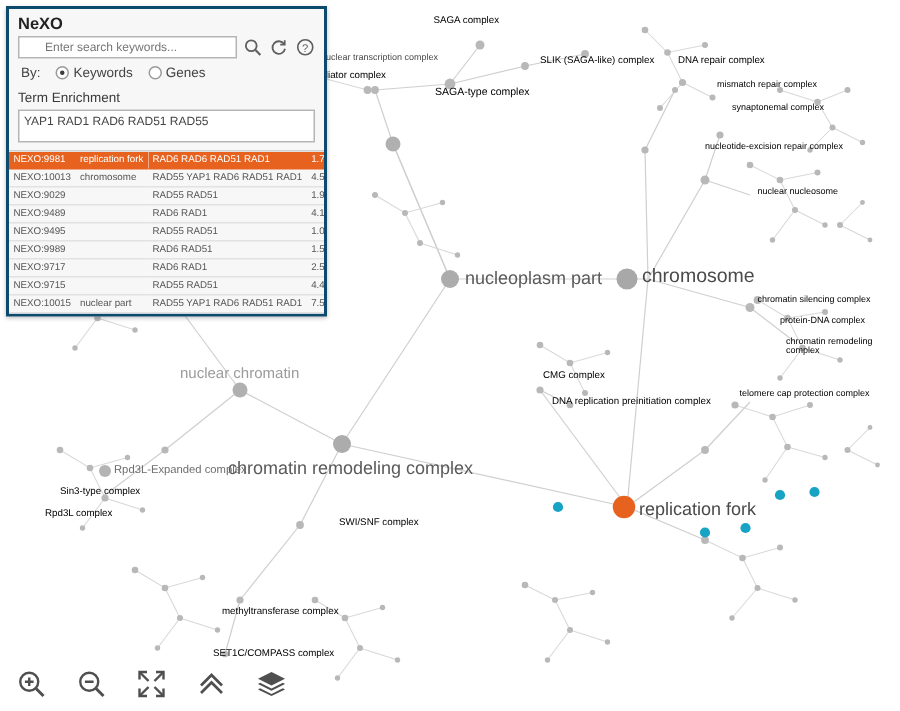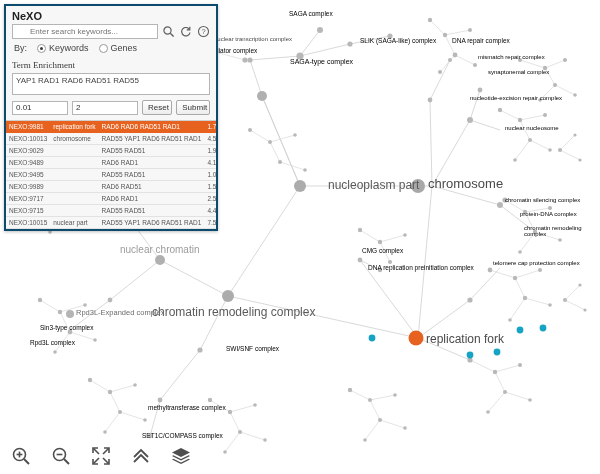--- a/index.html
+++ b/index.html
@@ -114,21 +114,20 @@
     left: 2px; top: 2px;
     width: 3px; height: 3px;
     border-radius: 50%;
     background: #3c3c3c;
   }
 
   .section-title {
     padding: 2px 14px 3px 6px;
     font-size: 9px;
     color: #3a3a3a;
-    font-family: Liberation Serif, serif;
   }
 
   .term-box {
     margin: 0 6px 5px 6px;
     height: 22px;
     background: #ffffff;
     border: 1px solid #b5b5b5;
     font-size: 8px;
     color: #444;
     padding: 2px 3px;
@@ -411,21 +410,21 @@
       <circle cx="520" cy="330" r="3.4"></circle>
       <circle cx="543" cy="328" r="3.4"></circle>
     </g>
 
     <circle cx="416" cy="338" r="7.5" fill="#e8621f"></circle>
   </svg>
 
   <div style="position:absolute;left:0;top:0;width:600px;height:474px;pointer-events:none;">
     <span class="node-label huge" style="position:absolute;left:428px;top:176px;font-size:13px;color:#4a4a4a;">chromosome</span>
     <span class="node-label huge" style="position:absolute;left:426px;top:332px;font-size:12px;color:#4a4a4a;">replication fork</span>
-    <span class="node-label big" style="position:absolute;left:328px;top:178px;font-size:12px;color:#5a5a5a;">nucleoplasm part</span>
+    <span class="node-label big" style="position:absolute;left:310px;top:178px;font-size:12px;color:#5a5a5a;">nucleoplasm part</span>
     <span class="node-label big" style="position:absolute;left:152px;top:305px;font-size:12px;color:#5a5a5a;">chromatin remodeling complex</span>
     <span class="node-label big" style="position:absolute;left:120px;top:244px;font-size:10px;color:#9b9b9b;">nuclear chromatin</span>
     <span class="node-label" style="position:absolute;left:76px;top:308px;font-size:7.5px;color:#6d6d6d;">Rpd3L-Expanded complex</span>
     <span class="node-label" style="position:absolute;left:48px;top:200px;font-size:7px;color:#8f8f8f;">H4/H2A histone acetyltransferase complex</span>
 
     <span class="node-label" style="position:absolute;left:289px;top:10px;font-size:6.5px;">SAGA complex</span>
     <span class="node-label" style="position:absolute;left:206px;top:47px;font-size:6.5px;">mediator complex</span>
     <span class="node-label" style="position:absolute;left:290px;top:58px;font-size:7px;">SAGA-type complex</span>
     <span class="node-label" style="position:absolute;left:360px;top:37px;font-size:6.5px;">SLIK (SAGA-like) complex</span>
     <span class="node-label" style="position:absolute;left:452px;top:37px;font-size:6.5px;">DNA repair complex</span>
@@ -484,26 +483,20 @@
     <label class="radio-wrap">
       <span class="radio"></span>
       <span>Genes</span>
     </label>
   </div>
 
   <div class="section-title">Term Enrichment</div>
 
   <div class="term-box">YAP1 RAD1 RAD6 RAD51 RAD55</div>
 
-  <div class="params-row">
-    <input class="num-input" type="text" value="0.01" style="">
-    <input class="num-input wide" type="text" value="2" style="">
-    <button class="btn">Reset</button>
-    <button class="btn">Submit</button>
-  </div>
 
   <div class="results">
     <table class="results-table">
       <tbody>
         <tr class="row-selected">
           <td class="c-id">NEXO:9981</td>
           <td class="c-name">replication fork</td>
           <td class="c-genes">RAD6 RAD6 RAD51 RAD1</td>
           <td class="c-p">1.789e-5</td>
         </tr>

